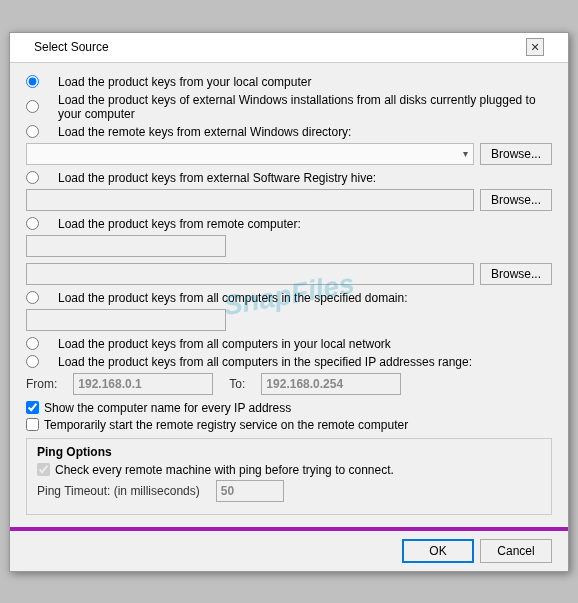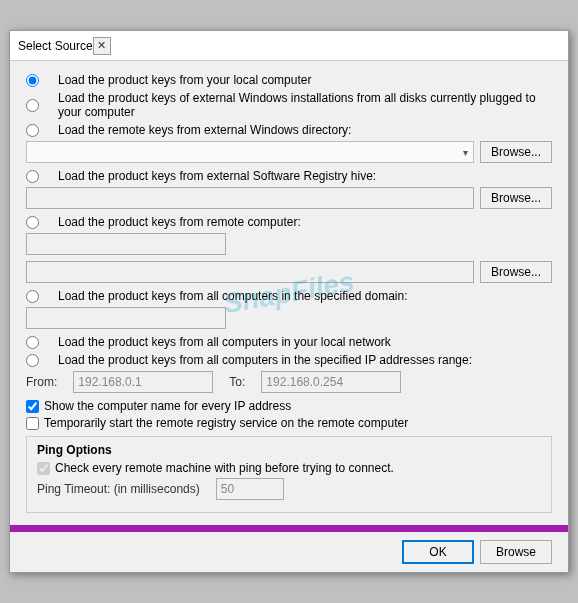--- a/index.html
+++ b/index.html
@@ -15,24 +15,24 @@
     }
     .dialog {
       width: 560px;
       background: #f0f0f0;
       border: 1px solid #999;
       box-shadow: 2px 2px 8px rgba(0,0,0,0.4);
     }
     .title-bar {
       background: #fff;
       border-bottom: 1px solid #ccc;
-      padding: 6px 8px;
-      display: flex;
-      align-items: center;
-      justify-content: flex-start;
+      padding: 6px 24px;
+      display: flex;
+      align-items: center;
+      justify-content: space-between;
       height: 30px;
     }
     .title-bar-text {
       font-size: 12px;
       font-weight: normal;
       color: #000;
     }
     .title-bar-close {
       width: 18px;
       height: 18px;
@@ -74,20 +74,21 @@
       height: 22px;
       border: 1px solid #aaa;
       background: #fff;
       padding: 2px 4px;
       font-size: 12px;
       outline: none;
     }
     .text-input:disabled {
       background: #f0f0f0;
       color: #888;
+      font-weight: bold;
     }
     .text-input-full {
       flex: 1;
     }
     .text-input-medium {
       width: 200px;
     }
     .text-input-small {
       width: 140px;
     }
@@ -150,21 +151,21 @@
     }
     .label-text {
       font-size: 12px;
       color: #333;
     }
     .footer {
       display: flex;
       justify-content: flex-end;
       gap: 6px;
       padding: 8px 16px;
-      border-top: 7px solid #a21caf;
+      border-top: 4px solid #a21caf;
       background: #f0f0f0;
     }
     .footer-btn {
       width: 72px;
       height: 24px;
       border: 1px solid #aaa;
       background: #f0f0f0;
       cursor: pointer;
       font-size: 12px;
     }
@@ -319,15 +320,15 @@
           <span class="label-text">Ping Timeout: (in milliseconds)</span>
           <input type="text" class="text-input" style="width: 68px;" disabled="" value="50">
         </div>
       </div>
 
     </div>
     <div class="watermark">SnapFiles</div>
   </div>
   <div class="footer">
     <button class="footer-btn primary">OK</button>
-    <button class="footer-btn">Browse</button>
+    <button class="footer-btn">Cancel</button>
   </div>
 </div>
 
 </body></html>

